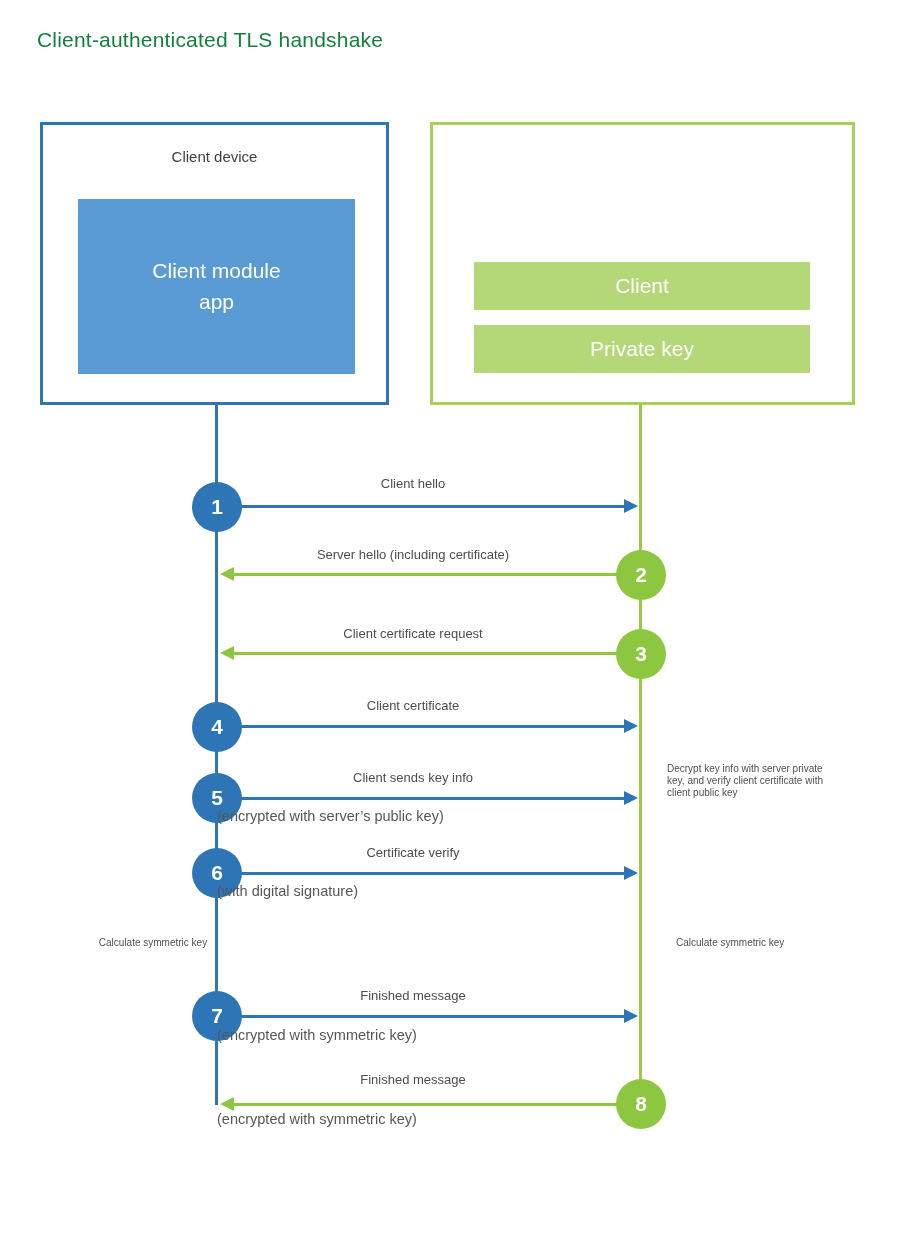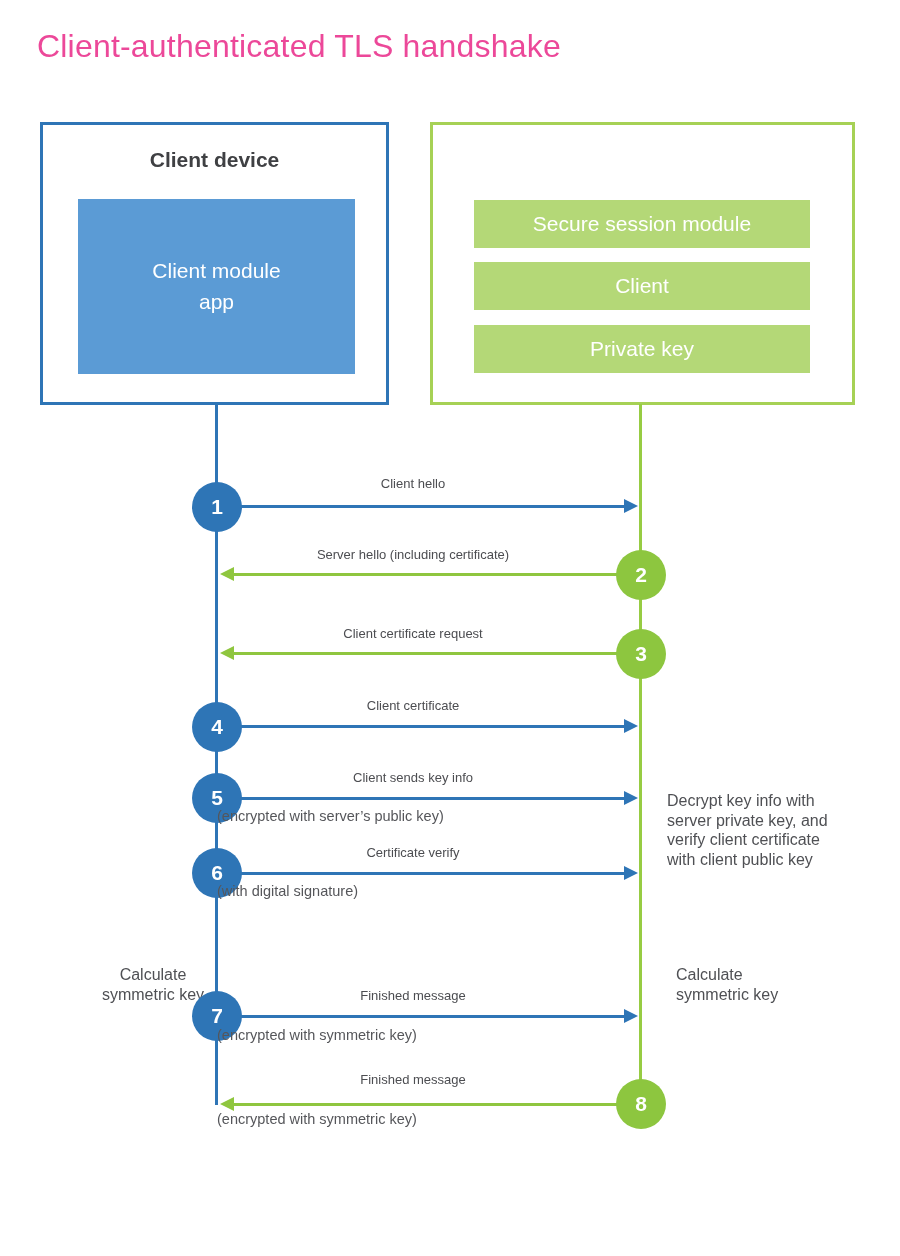--- a/index.html
+++ b/index.html
@@ -4,28 +4,28 @@
 <style>
   html,body{margin:0;padding:0;background:#ffffff;}
   #page{
     position:relative;width:900px;height:1256px;background:#ffffff;overflow:hidden;
     font-family:"Liberation Sans","DejaVu Sans",sans-serif;
   }
   .abs{position:absolute;}
   
   #page-title{
     left:37px;top:28px;width:700px;
-    font-size:32px;font-weight:300;color:#ec4899;letter-spacing:.2px;
+    font-size:21px;font-weight:300;color:#15803d;letter-spacing:.2px;
   }
   
   .actor-box{box-sizing:border-box;background:#fff;}
   #client-box{left:40px;top:122px;width:349px;height:283px;border:3px solid #2e75b6;}
   #server-box{left:430px;top:122px;width:425px;height:283px;border:3px solid #a6d155;}
   .actor-title{
-    top:148px;text-align:center;font-size:21px;font-weight:bold;color:#3f4043;
+    top:148px;text-align:center;font-size:15px;font-weight:normal;color:#3f4043;
   }
   #client-title{left:40px;width:349px;}
   #server-title{left:430px;width:425px;}
   #client-app-box{
     left:78px;top:199px;width:277px;height:175px;background:#5b9bd5;
     display:flex;align-items:center;justify-content:center;text-align:center;
     color:#ffffff;font-size:21px;line-height:1.45;white-space:pre-line;
   }
   .server-bar{
     left:474px;width:336px;height:48px;background:#b4d877;
@@ -64,21 +64,21 @@
   
   .msg-label{
     left:201px;width:424px;text-align:center;
     font-size:13px;color:#4c4d51;
   }
   .msg-sub{
     left:217px;width:424px;
     font-size:14.5px;color:#55565a;
   }
   
-  .side-note{font-size:16px;color:#4f5054;line-height:1.22;margin-top:28px;}
+  .side-note{font-size:10px;color:#4f5054;line-height:1.22;}
   #note-decrypt{left:667px;top:763px;width:172px;}
   #note-calc-left{left:90px;top:937px;width:126px;text-align:center;}
   #note-calc-right{left:676px;top:937px;width:126px;text-align:left;}
   
   #arrow-1{top:505px;} #circle-1{top:482px;} #label-1{top:476px;}
   #arrow-2{top:573px;} #circle-2{top:550px;} #label-2{top:547px;}
   #arrow-3{top:652px;} #circle-3{top:629px;} #label-3{top:626px;}
   #arrow-4{top:725px;} #circle-4{top:702px;} #label-4{top:698px;}
   #arrow-5{top:797px;} #circle-5{top:773px;} #label-5{top:770px;} #sub-5{top:808px;}
   #arrow-6{top:872px;} #circle-6{top:848px;} #label-6{top:845px;} #sub-6{top:883px;}
@@ -91,21 +91,20 @@
 <div id="page">
 
   <div id="page-title" class="abs">Client-authenticated TLS handshake</div>
 
   <div id="client-box" class="abs actor-box"></div>
   <div id="client-title" class="abs actor-title">Client device</div>
   <div id="client-app-box" class="abs"><span>Client module
 app</span></div>
 
   <div id="server-box" class="abs actor-box"></div>
-  <div id="server-bar-0" class="abs server-bar">Secure session module</div>
   <div id="server-bar-1" class="abs server-bar">Client</div>
   <div id="server-bar-2" class="abs server-bar">Private key</div>
 
   <div id="lifeline-client" class="abs lifeline"></div>
   <div id="lifeline-server" class="abs lifeline"></div>
 
   <div id="label-1" class="abs msg-label">Client hello</div>
   <div id="arrow-1" class="abs arrow blue"></div>
   <div id="circle-1" class="abs step-circle blue">1</div>
 

